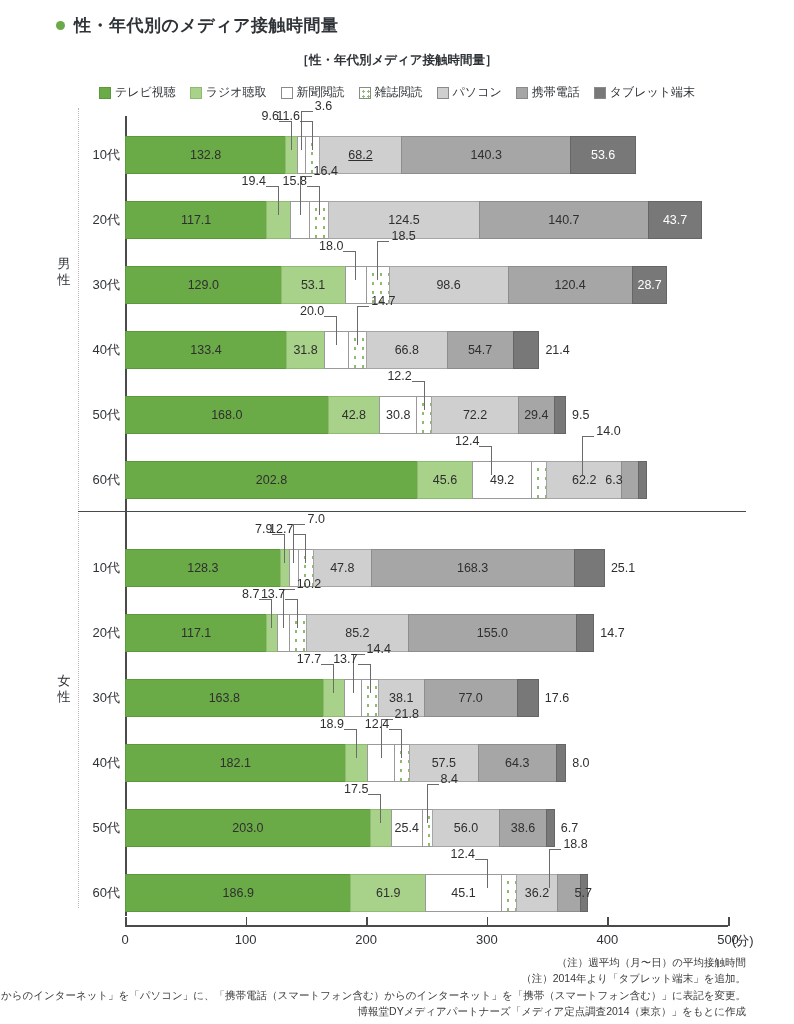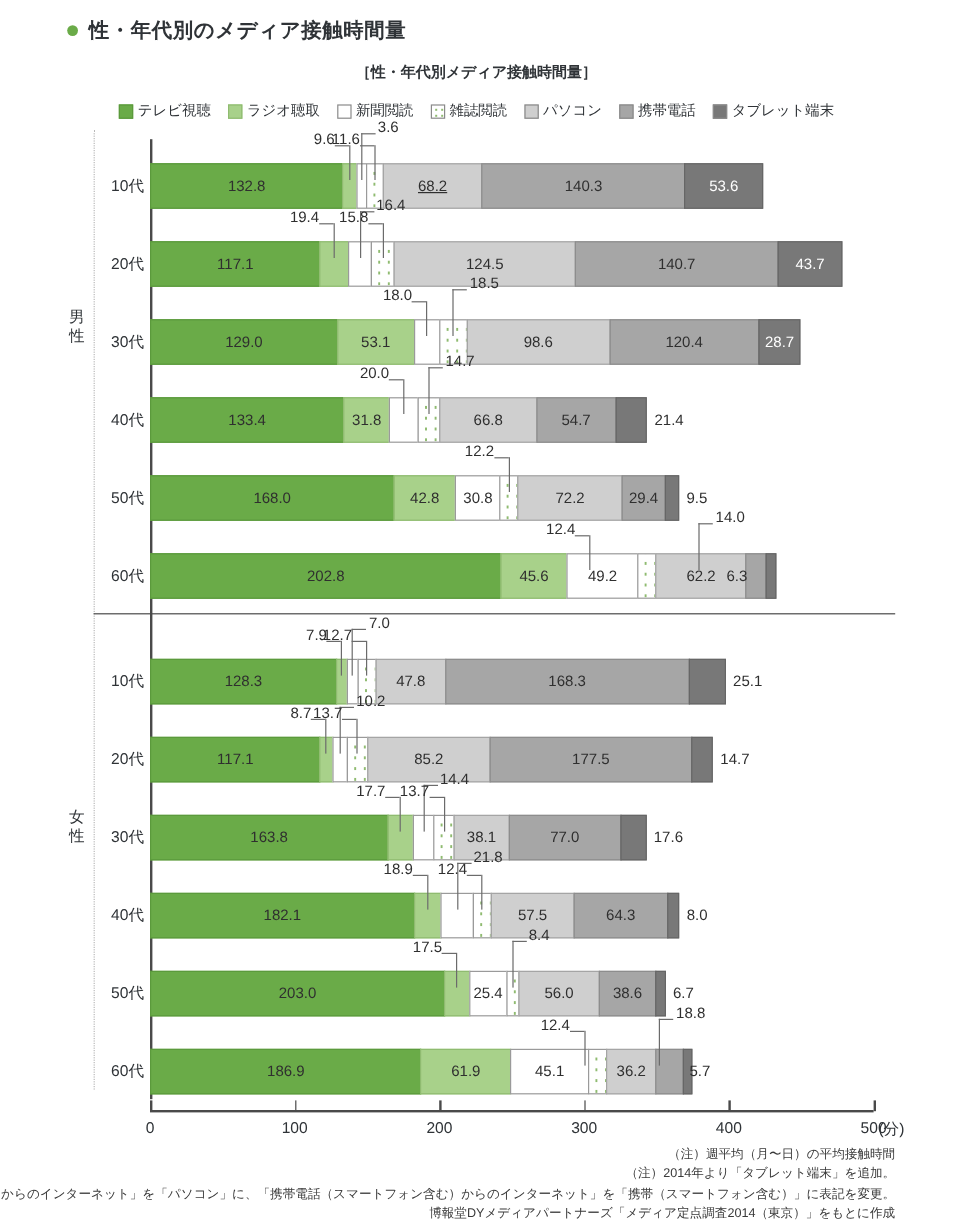--- a/index.html
+++ b/index.html
@@ -325,21 +325,21 @@
         <div class="seg seg-tv" style="width: 142.223px;">
           <span class="seg-label-in">117.1</span>
         </div>
         <div class="seg seg-radio" style="width: 11.4922px;"></div>
         <div class="seg seg-news" style="width: 13.3012px;"></div>
         <div class="seg seg-mag" style="width: 17.5222px;"></div>
         <div class="seg seg-pc" style="width: 103.751px;">
           <span class="seg-label-in">85.2</span>
         </div>
         <div class="seg seg-mobile" style="width: 168.272px;">
-          <span class="seg-label-in">177.5</span>
+          <span class="seg-label-in">155.0</span>
         </div>
         <div class="seg seg-tablet" style="width: 18.7282px;"></div>
       </div>
       <div class="outside-label" style="left: 600.29px;">14.7</div>
       <div class="callout-line" style="left: 271.469px; top: -15px; height: 29px;"></div>
       <div class="callout-elbow" style="top: -15px; width: 12px; left: 259.469px;"></div>
       <div class="callout" style="top: -27px; left: 229.469px; width: 30px; text-align: right;">8.7</div>
       <div class="callout-line" style="left: 282.865px; top: -25px; height: 39px;"></div>
       <div class="callout-elbow" style="top: -25px; width: 12px; left: 282.865px;"></div>
       <div class="callout" style="top: -37px; left: 296.865px;">10.2</div>
@@ -432,21 +432,21 @@
     </div>
     <div class="bar-row" style="top: 766px;">
       <div class="row-label">60代</div>
       <div class="bar-track">
         <div class="seg seg-tv" style="width: 226.401px;">
           <span class="seg-label-in">186.9</span>
         </div>
         <div class="seg seg-radio" style="width: 75.6514px;">
           <span class="seg-label-in">61.9</span>
         </div>
-        <div class="seg seg-news" style="width: 66px;">
+        <div class="seg seg-news" style="width: 77px;">
           <span class="seg-label-in">45.1</span>
         </div>
         <div class="seg seg-mag" style="width: 15.9544px;"></div>
         <div class="seg seg-pc" style="width: 42px; justify-content: center;">
           <span class="seg-label-in">36.2</span>
         </div>
         <div class="seg seg-mobile" style="width: 23.6728px;"></div>
         <div class="seg seg-tablet" style="width: 7.8742px;"></div>
       </div>
       <div class="outside-label" style="left: 574.602px;">5.7</div>

